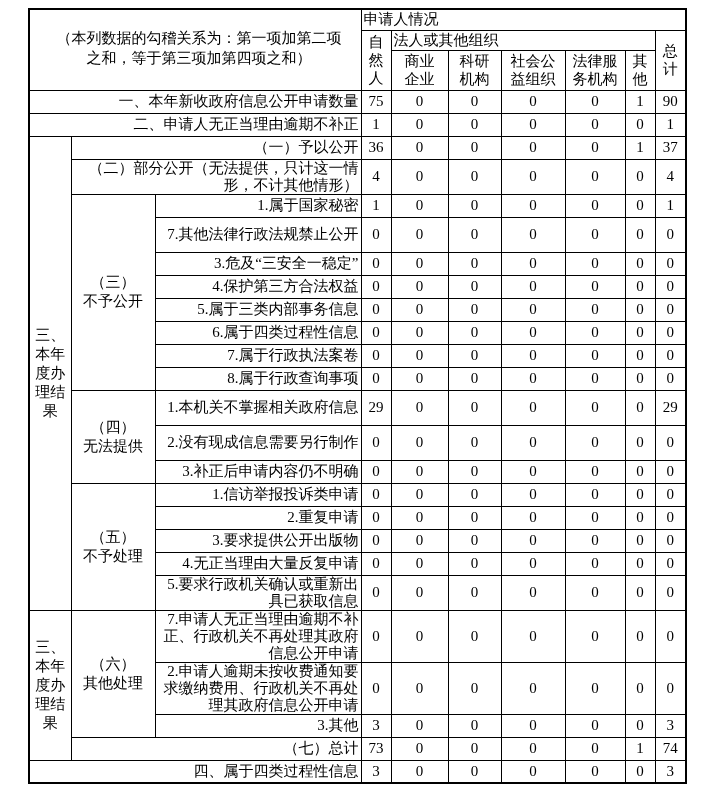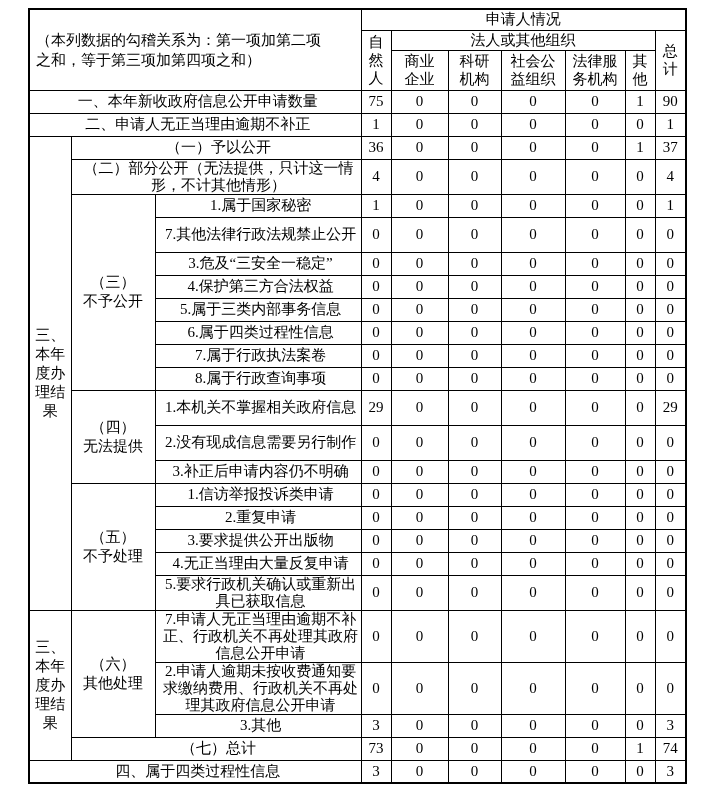--- a/index.html
+++ b/index.html
@@ -3,28 +3,28 @@
 <meta charset="utf-8">
 <style>
   html,body{margin:0;padding:0;background:#fff;}
   .page{width:720px;height:785px;background:#fff;overflow:hidden;position:relative;
         font-family:"Liberation Serif","DejaVu Serif",serif;color:#000;}
   table.doc{border-collapse:collapse;table-layout:fixed;width:657px;margin:8px 0 0 28px;
             border:2px solid #000;}
   td{border:1px solid #000;font-size:15px;line-height:17px;color:#000;
      vertical-align:middle;padding:0 2px;overflow:hidden;
      font-family:"Liberation Serif","DejaVu Serif",serif;}
-  td.l{text-align:center;padding-left:7px;}
-  td.c{text-align:center;}
+  td.l{text-align:right;padding-left:7px;}
+  td.c{text-align:left;}
   td.v{text-align:center;}
   td.pre{white-space:pre-line;text-align:center;line-height:18px;padding:0 1px;}
   td.vert{white-space:pre-line;text-align:center;line-height:19px;padding:0;}
   td.g{white-space:pre-line;text-align:center;line-height:19px;}
   td.note{vertical-align:middle;}
-  .note-inner{width:298px;line-height:20px;margin-left:4px;text-align:left;}
+  .note-inner{width:298px;line-height:20px;margin-left:18px;text-align:center;font-family:Liberation Mono, monospace;}
   tr.h21{height:21px;} tr.h20{height:20px;} tr.h40{height:40px;}
   tr.r23{height:23px;} tr.r35{height:35px;} tr.r51{height:51px;}
 </style>
 </head>
 <body>
 
 <div class="page">
 <table class="doc">
 <colgroup>
 <col style="width:42px">

